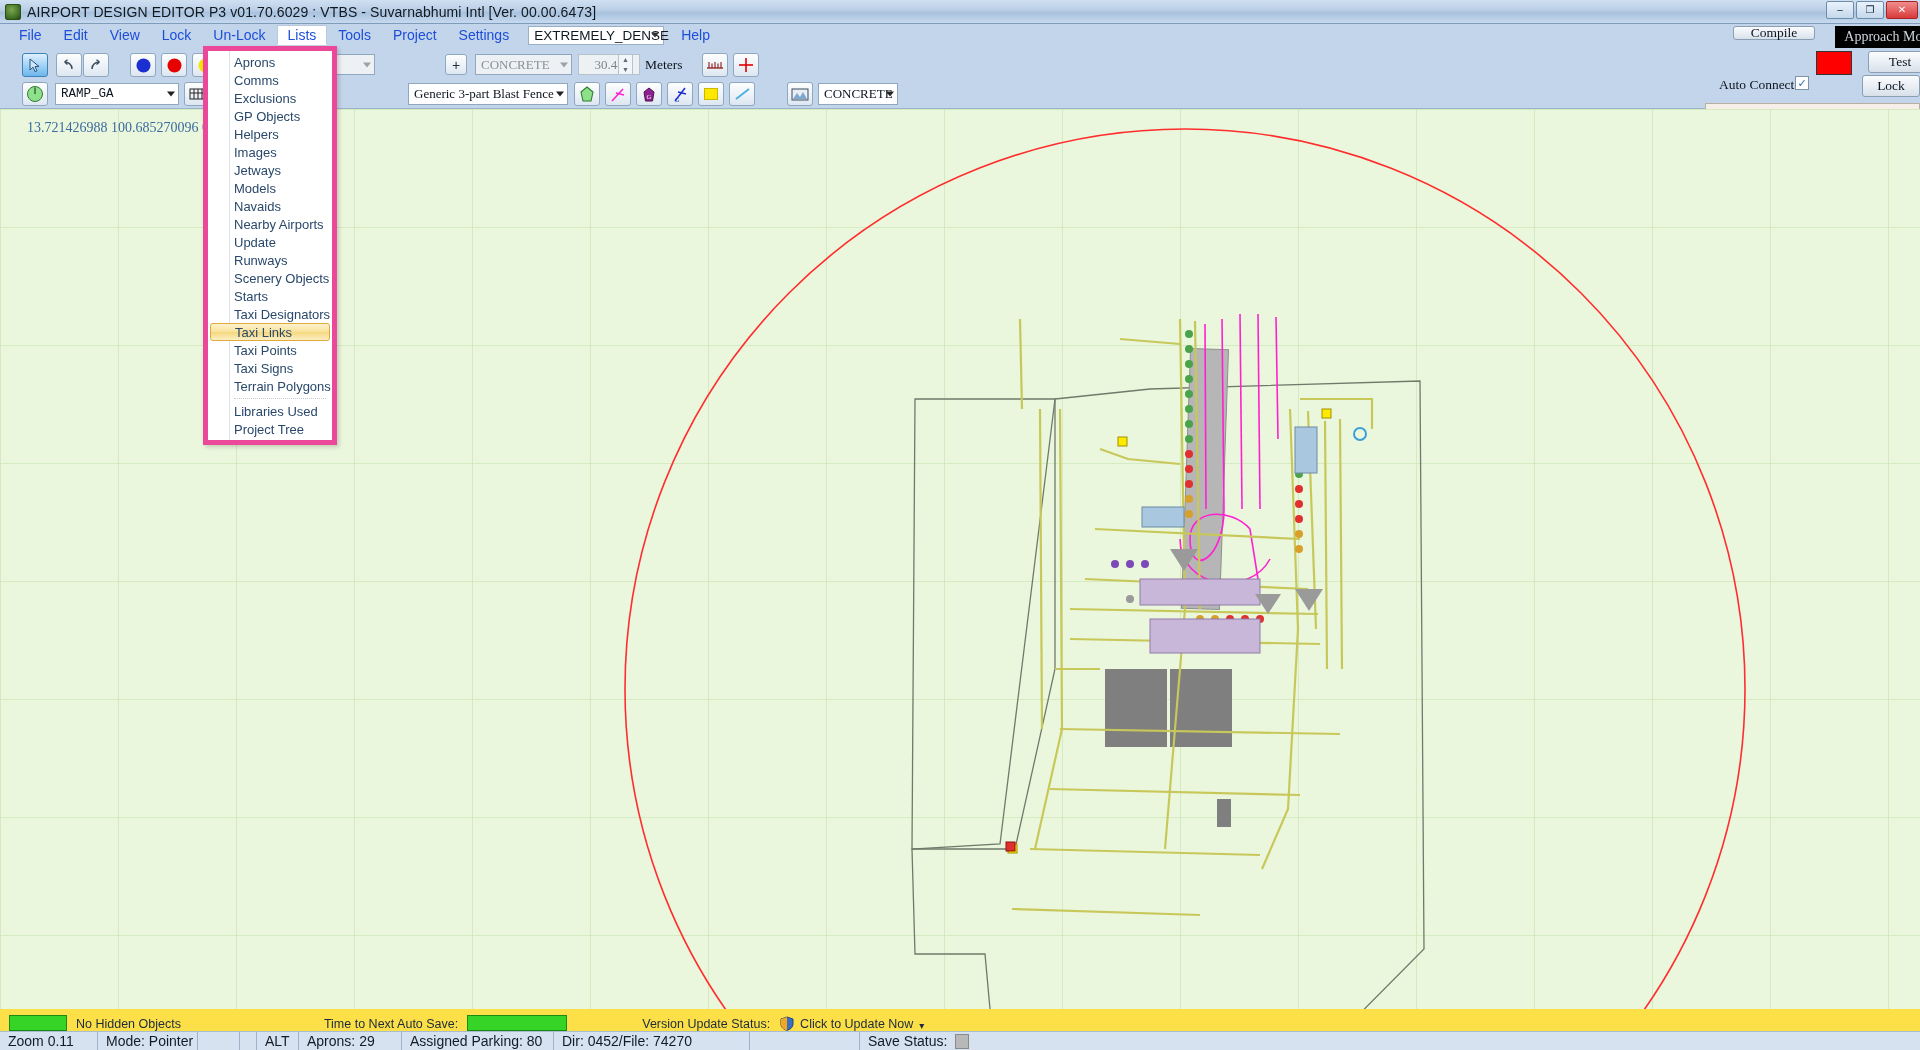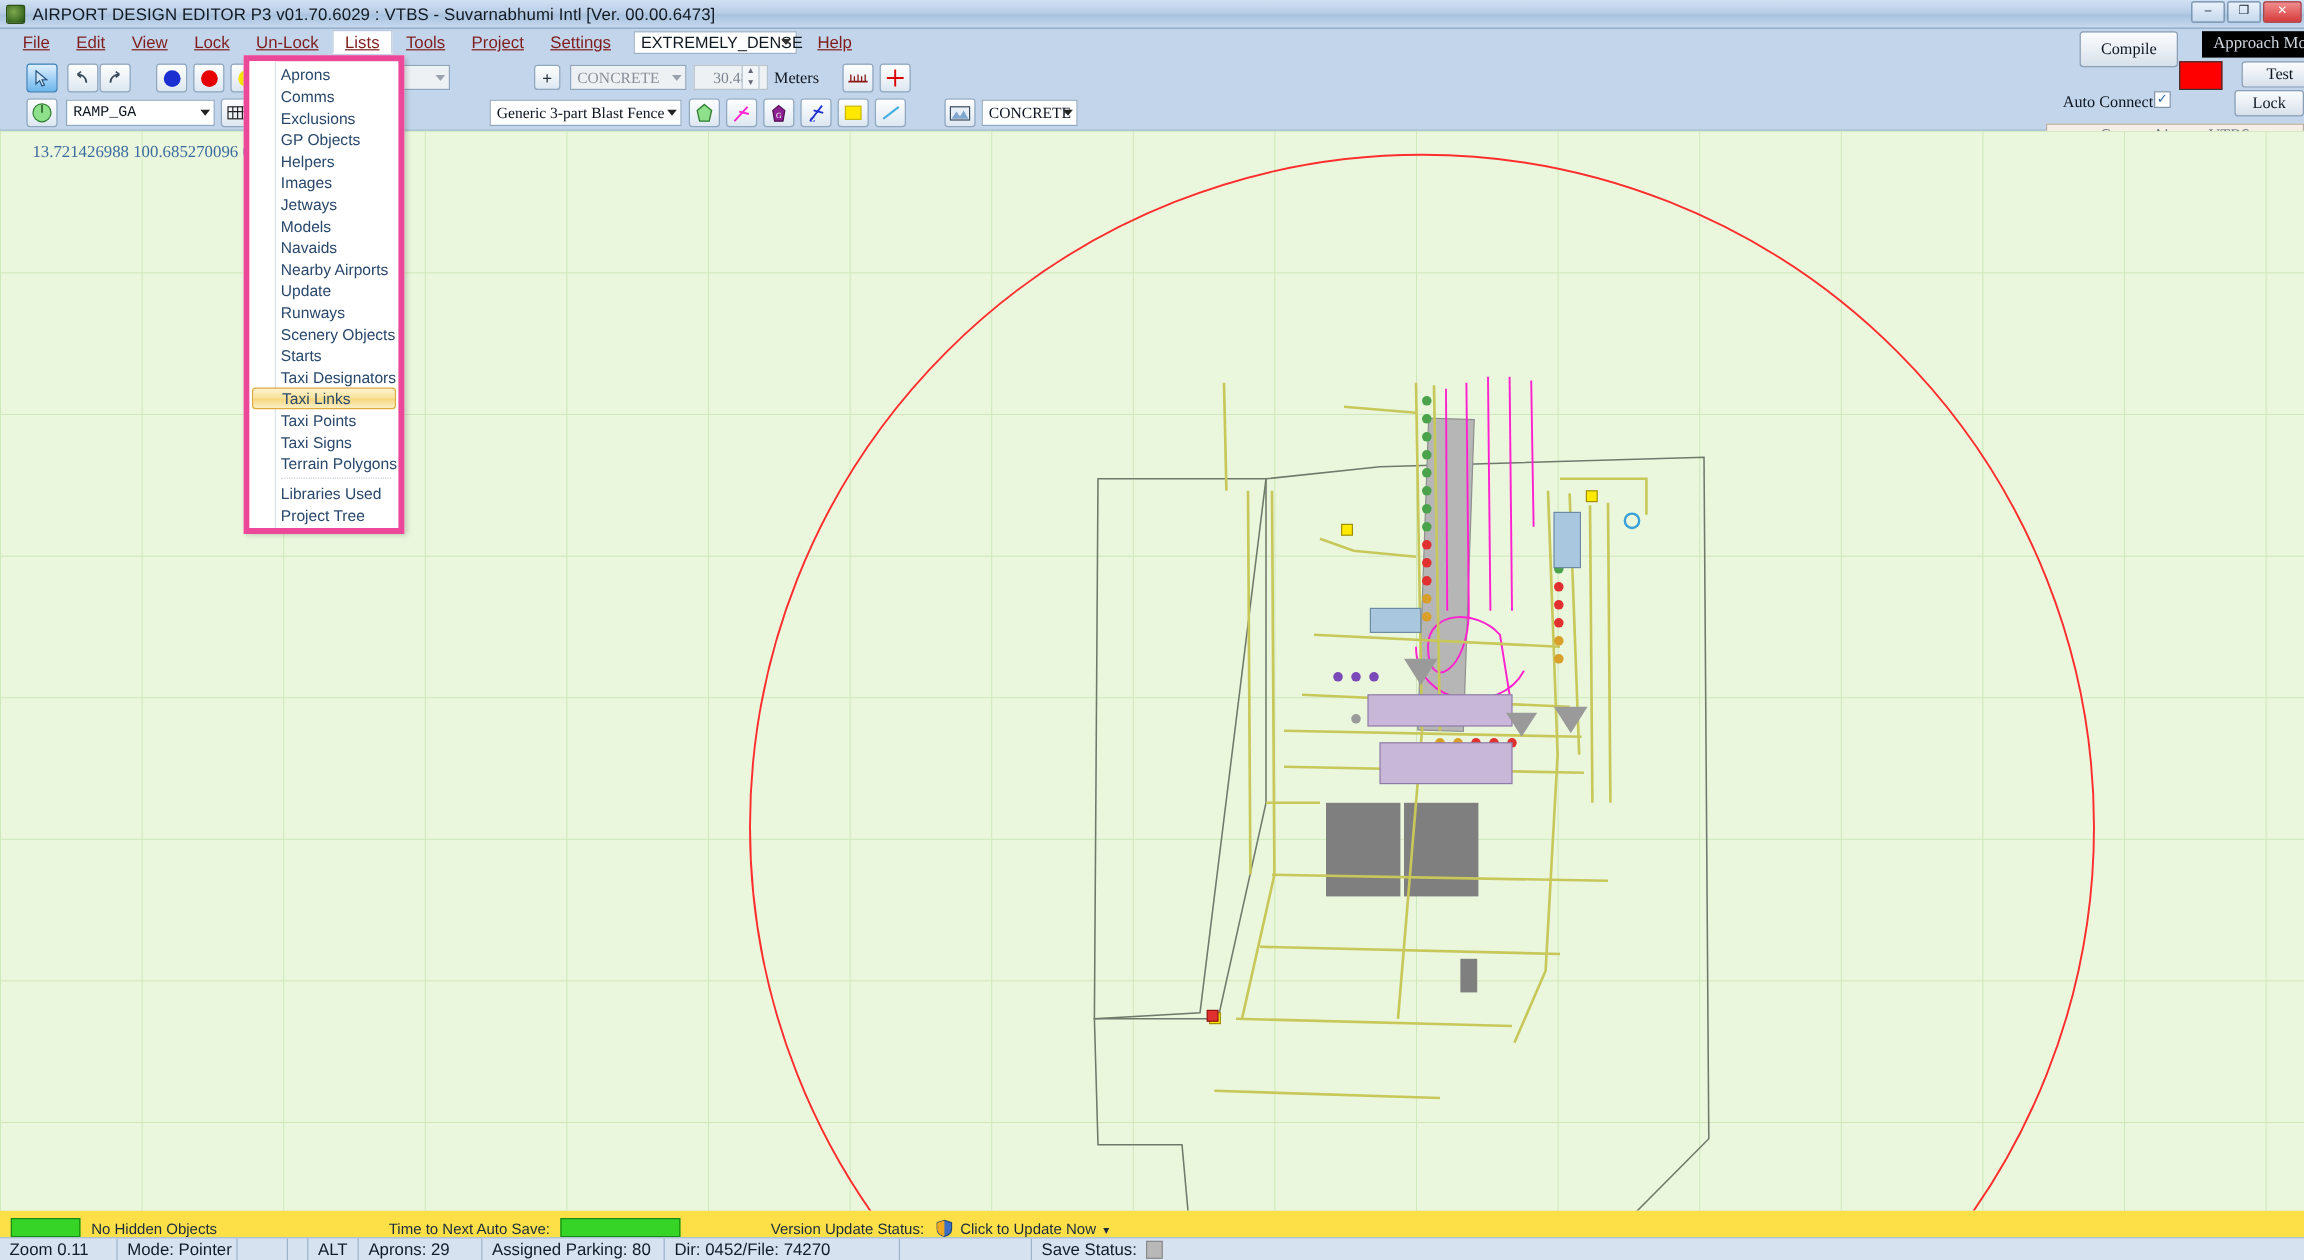--- a/index.html
+++ b/index.html
@@ -36,22 +36,22 @@
   }
   .win-btn.close { background: linear-gradient(180deg,#f08d8d,#d83b3b); border-color:#a92525; color:#fff; width:32px;}
 
   
   #menubar {
     position: absolute; left: 0; top: 24px; width: 1920px; height: 22px;
     background: #c3d5ea;
     display: flex; align-items: center; padding-left: 8px; gap: 0px;
   }
   .menu-item {
-    font-size: 14px; color: #7f1d1d; padding: 2px 11px; white-space: nowrap;
-    font-family: "Liberation Sans", sans-serif; line-height: 16px; text-decoration: underline;
+    font-size: 14px; color: #1d4ed8; padding: 2px 11px; white-space: nowrap;
+    font-family: "Liberation Sans", sans-serif; line-height: 16px;
   }
   .menu-item.open {
     background: #ffffff; border: 1px solid #b8c9dd; border-bottom: 1px solid #ffffff;
     padding: 1px 10px; position: relative; z-index: 60;
   }
   #density-combo {
     background: #fff; border: 1px solid #9ab0c6; height: 19px; width: 136px;
     display: flex; align-items: center; margin: 0 6px 0 8px; position: relative;
   }
   #density-combo .val { font-size: 13.5px; color: #101820; padding-left: 5px; white-space: nowrap;}
@@ -348,21 +348,21 @@
     <svg width="18" height="14" viewBox="0 0 18 14">
       <rect x="1" y="2" width="16" height="11" fill="#e8eef5" stroke="#3b4a5a" stroke-width="1"></rect>
       <path d="M2 12 L6 6 L9 10 L12 5 L16 12 Z" fill="#7fa7cf"></path>
     </svg>
   </div>
   <div class="combo" style="left:818px;top:37px;width:80px;height:22px;">
     <span class="lbl">CONCRETE</span>
     <span class="arrow"></span>
   </div>
 
-  <div class="rbtn" style="left:1733px;top:-20px;width:82px;height:30px;">
+  <div class="rbtn" style="left:1733px;top:-20px;width:82px;height:14px;">
     <span>Compile</span>
   </div>
   <div id="approach-mode" style="left:1835px;top:-20px;width:110px;height:22px;">
     <span>Approach Mode</span>
   </div>
   <div id="red-swatch" style="left:1816px;top:5px;width:36px;height:24px;"></div>
   <div class="rbtn" style="left:1868px;top:5px;width:64px;height:22px;">
     <span>Test</span>
   </div>
   <div class="tlabel" style="left:1719px;top:31px;">Auto Connect</div>

